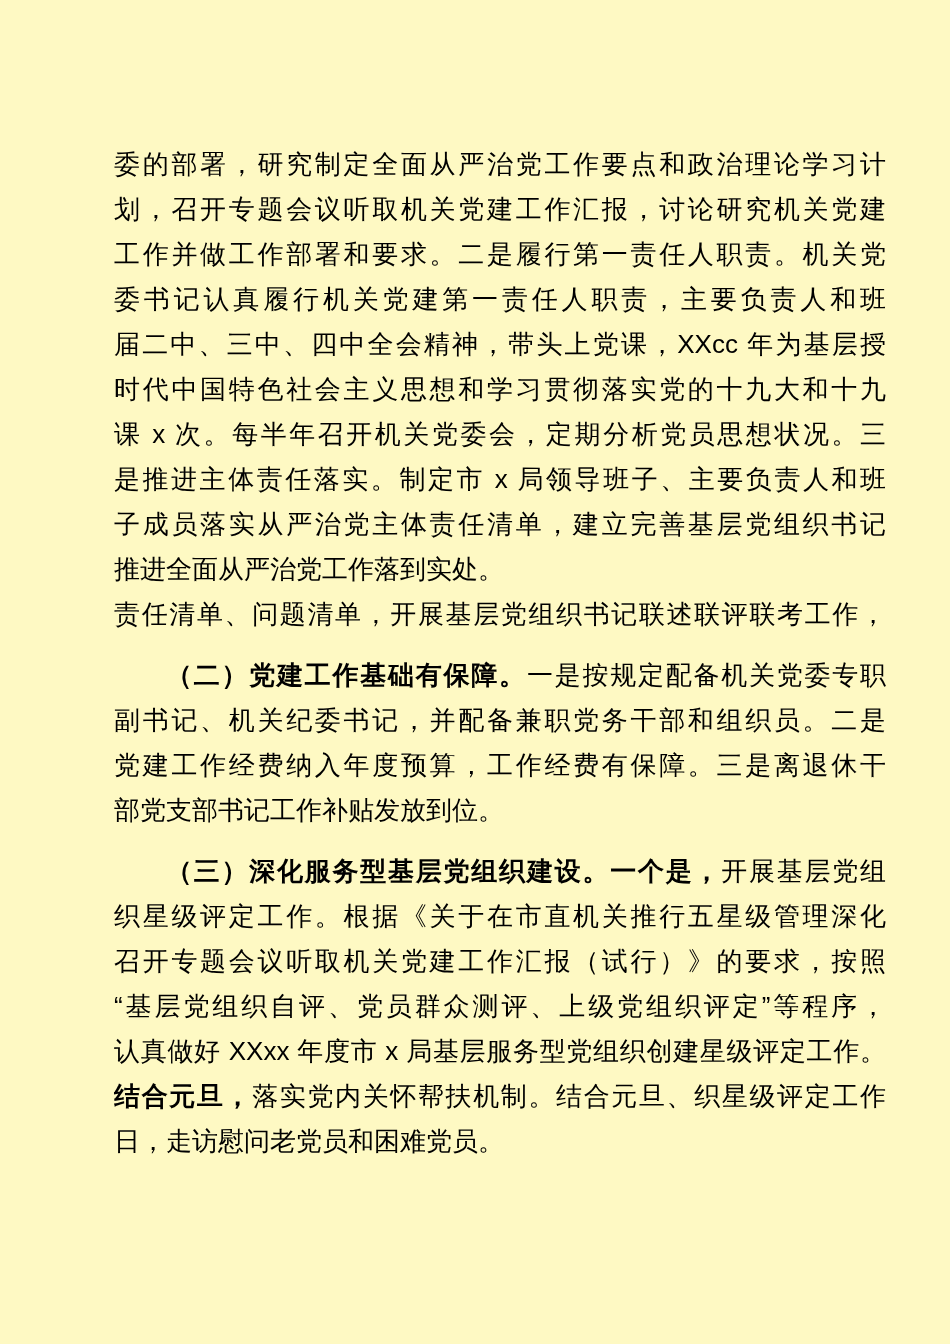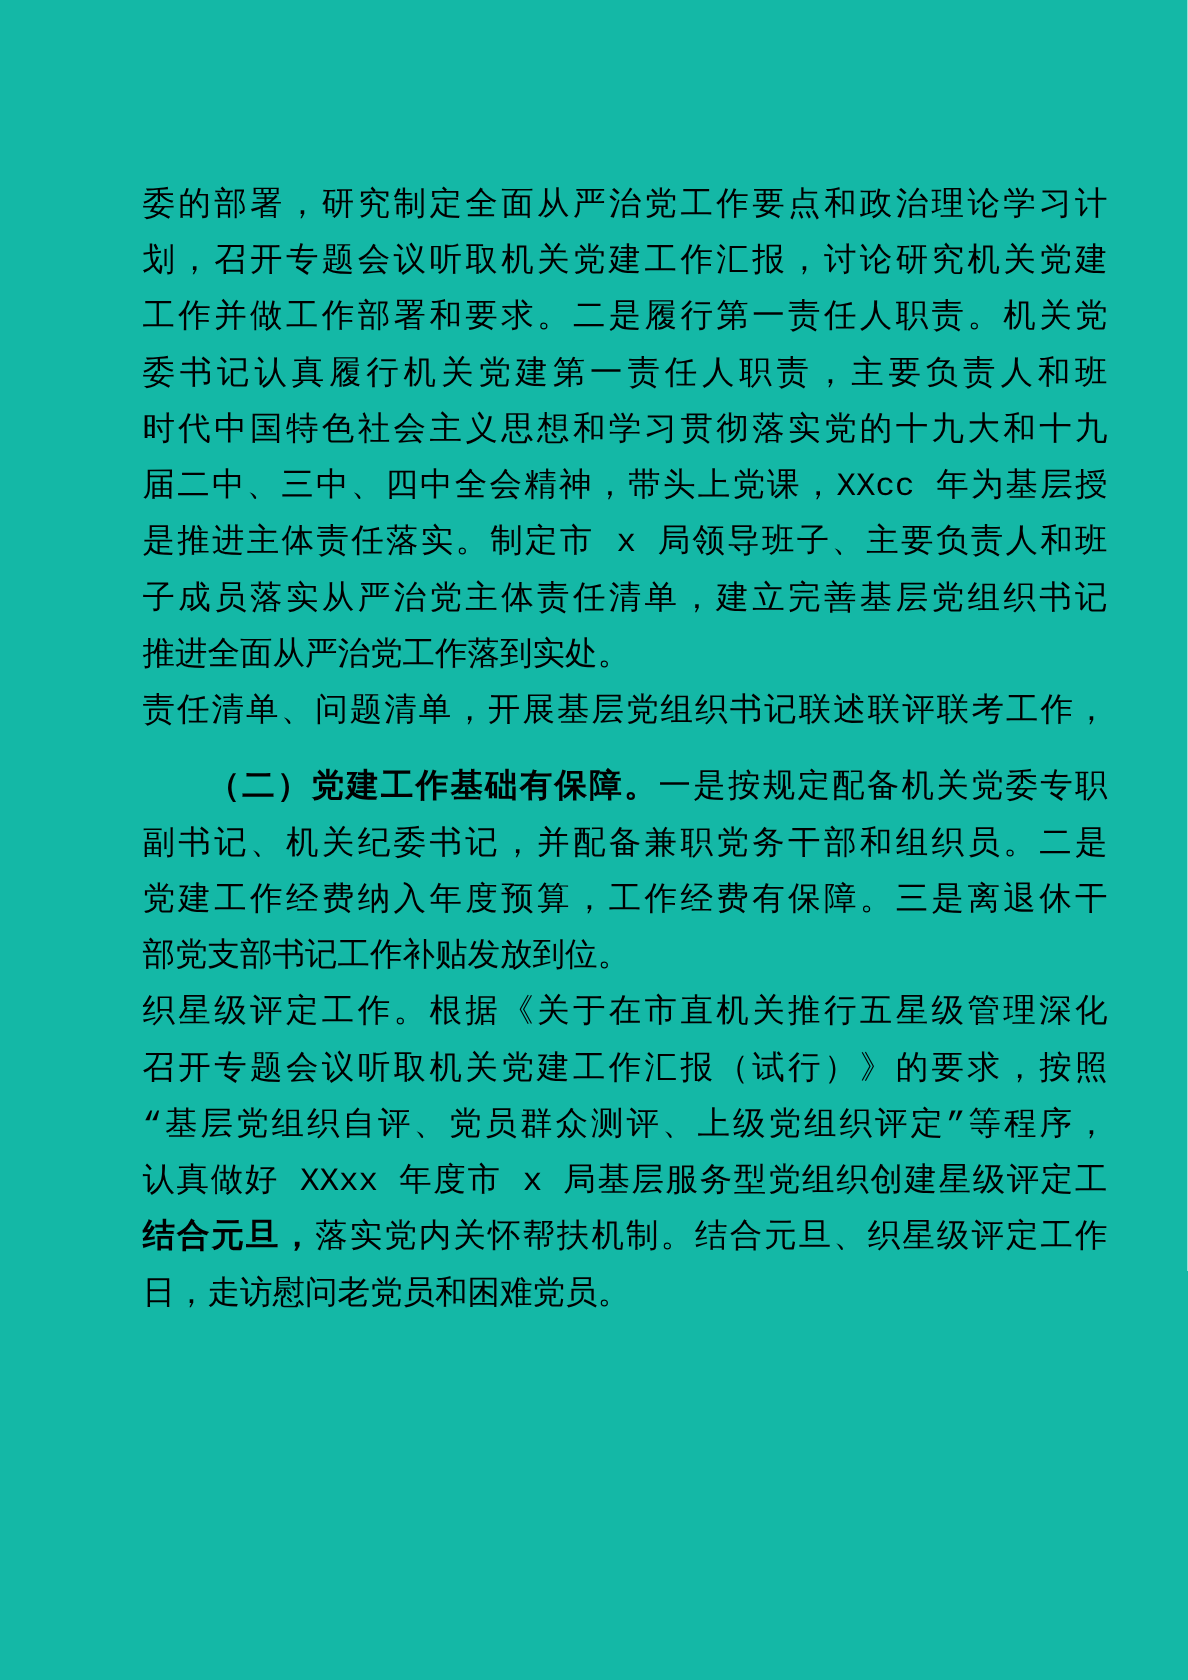--- a/index.html
+++ b/index.html
@@ -4,23 +4,23 @@
 <style>
   html, body {
     margin: 0;
     padding: 0;
     background: #ffffff;
   }
   .page {
     position: relative;
     width: 950px;
     height: 1344px;
-    background: #14b8a6;
+    background: #fef9c3;
     overflow: hidden;
-    font-family: Liberation Mono, monospace;
+    font-family: Liberation Sans, sans-serif;
     color: #000000;
   }
   .doc {
     position: absolute;
     left: 114px;
     top: 142px;
     width: 772px;
   }
   .paragraph {
     margin: 0;
@@ -50,34 +50,36 @@
 </head>
 <body>
 
 <div class="page">
   <div class="doc">
       <div class="paragraph">
         <div class="line"><span class="seg">委的部署，研究制定全面从严治党工作要点和政治理论学习计</span></div>
         <div class="line"><span class="seg">划，召开专题会议听取机关党建工作汇报，讨论研究机关党建</span></div>
         <div class="line"><span class="seg">工作并做工作部署和要求。二是履行第一责任人职责。机关党</span></div>
         <div class="line"><span class="seg">委书记认真履行机关党建第一责任人职责，主要负责人和班</span></div>
+        <div class="line"><span class="seg">届二中、三中、四中全会精神，带头上党课，XXcc 年为基层授</span></div>
         <div class="line"><span class="seg">时代中国特色社会主义思想和学习贯彻落实党的十九大和十九</span></div>
-        <div class="line"><span class="seg">届二中、三中、四中全会精神，带头上党课，XXcc 年为基层授</span></div>
+        <div class="line"><span class="seg">课 x 次。每半年召开机关党委会，定期分析党员思想状况。三</span></div>
         <div class="line"><span class="seg">是推进主体责任落实。制定市 x 局领导班子、主要负责人和班</span></div>
         <div class="line"><span class="seg">子成员落实从严治党主体责任清单，建立完善基层党组织书记</span></div>
         <div class="line last"><span class="seg">推进全面从严治党工作落到实处。</span></div>
         <div class="line"><span class="seg">责任清单、问题清单，开展基层党组织书记联述联评联考工作，</span></div>
       </div>
       <div class="paragraph">
         <div class="line indent"><span class="seg bold">（二）党建工作基础有保障。</span><span class="seg">一是按规定配备机关党委专职</span></div>
         <div class="line"><span class="seg">副书记、机关纪委书记，并配备兼职党务干部和组织员。二是</span></div>
         <div class="line"><span class="seg">党建工作经费纳入年度预算，工作经费有保障。三是离退休干</span></div>
         <div class="line last"><span class="seg">部党支部书记工作补贴发放到位。</span></div>
       </div>
       <div class="paragraph">
+        <div class="line indent"><span class="seg bold">（三）深化服务型基层党组织建设。一个是，</span><span class="seg">开展基层党组</span></div>
         <div class="line"><span class="seg">织星级评定工作。根据《关于在市直机关推行五星级管理深化</span></div>
         <div class="line"><span class="seg">召开专题会议听取机关党建工作汇报（试行）》的要求，按照</span></div>
         <div class="line"><span class="seg">“基层党组织自评、党员群众测评、上级党组织评定”等程序，</span></div>
         <div class="line"><span class="seg">认真做好 XXxx 年度市 x 局基层服务型党组织创建星级评定工作。</span></div>
         <div class="line"><span class="seg bold">结合元旦，</span><span class="seg">落实党内关怀帮扶机制。结合元旦、织星级评定工作</span></div>
         <div class="line last"><span class="seg">日，走访慰问老党员和困难党员。</span></div>
       </div>
     </div>
 </div>
 

